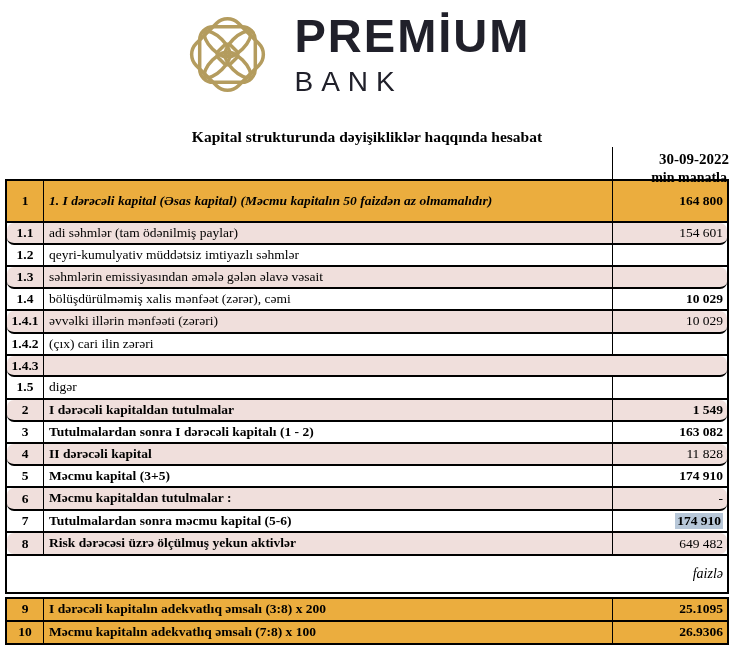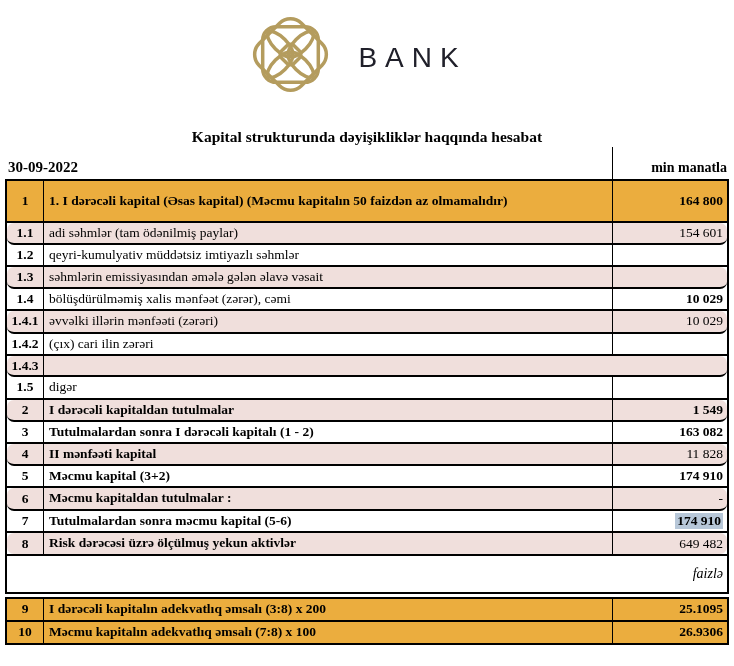--- a/index.html
+++ b/index.html
@@ -38,39 +38,40 @@
     margin-top: 22px;
     text-align: center;
     font-weight: bold; font-size: 15.5px;
   }
   .subheader {
     position: relative;
     margin: 5px 5px 0 5px;
     height: 27px;
     display: flex; justify-content: space-between; align-items: flex-end;
     font-weight: bold;
+    flex-direction: column;
   }
   .report-date { font-size: 15px; padding-left: 3px; padding-bottom: 2px; }
   .unit-label  { font-size: 14px; padding-right: 2px; padding-bottom: 2px; }
   .col-divider {
     position: absolute; right: 116px; top: -4px; bottom: -1px;
     width: 1.5px; background: #000;
   }
 
   
   .tbl { margin: 1px 5px 0 5px; border: 2px solid #000; }
   .row {
     display: flex; align-items: stretch;
     border-bottom: 2px solid #000;
     min-height: 21.5px;
     background: var(--white, #fff);
   }
   .tbl .row:last-child, .tbl-bottom .row:last-child { border-bottom: none; }
   .row.tall { min-height: 41.5px; }
-  .row.tall .cell-label { padding-right: 67px; }
+  .row.tall .cell-label { padding-right: 67px; font-style: italic; }
   .bg-gold { background: var(--gold, #ebad3e); }
   .bg-pink { background: var(--pink, #f0dfdc); border-radius: 7px; }
   .bg-white { background: var(--white, #ffffff); }
 
   .cell-num {
     width: 37px; flex: 0 0 auto;
     border-right: 1.5px solid #000;
     display: flex; align-items: center; justify-content: center;
     font-weight: bold; font-size: 13.5px;
   }
@@ -115,20 +116,21 @@
         <rect x="21" y="21" width="58" height="58" rx="15" transform="rotate(45 50 50)"></rect>
         <rect x="23" y="23" width="54" height="54" rx="13"></rect>
         <ellipse cx="40" cy="40" rx="16" ry="6.5" transform="rotate(45 40 40)"></ellipse>
         <ellipse cx="60" cy="40" rx="16" ry="6.5" transform="rotate(-45 60 40)"></ellipse>
         <ellipse cx="40" cy="60" rx="16" ry="6.5" transform="rotate(-45 40 60)"></ellipse>
         <ellipse cx="60" cy="60" rx="16" ry="6.5" transform="rotate(45 60 60)"></ellipse>
         <rect x="41.5" y="41.5" width="17" height="17" rx="5" transform="rotate(45 50 50)"></rect>
       </svg>
     </span>
     <div class="wordmark">
+      <span class="wordmark-main">PREMİUM</span>
       <span class="wordmark-sub">BANK</span>
     </div>
   </div>
 
   <div class="report-title">Kapital strukturunda dəyişikliklər haqqında hesabat</div>
 
   <div class="subheader">
     <span class="report-date">30-09-2022</span>
     <span class="col-divider"></span>
     <span class="unit-label">min manatla</span>
@@ -217,29 +219,29 @@
   <div class="row bg-white">
     <div class="cell-num">3</div>
     <div class="cell-label bold">Tutulmalardan  sonra I dərəcəli kapitalı (1 - 2)</div>
     <div class="cell-value bold">
           <span>163 082</span>
         </div>
   </div>
 
   <div class="row bg-pink">
     <div class="cell-num">4</div>
-    <div class="cell-label bold">II mənfəəti  kapital</div>
+    <div class="cell-label bold">II dərəcəli  kapital</div>
     <div class="cell-value">
           <span>11 828</span>
         </div>
   </div>
 
   <div class="row bg-white">
     <div class="cell-num">5</div>
-    <div class="cell-label bold">Məcmu kapital (3+2)</div>
+    <div class="cell-label bold">Məcmu kapital (3+5)</div>
     <div class="cell-value bold">
           <span>174 910</span>
         </div>
   </div>
 
   <div class="row bg-pink">
     <div class="cell-num">6</div>
     <div class="cell-label bold">Məcmu kapitaldan tutulmalar :</div>
     <div class="cell-value">
           <span>-</span>

